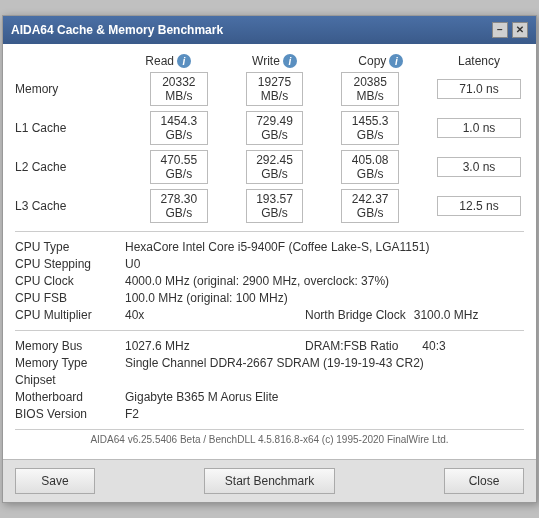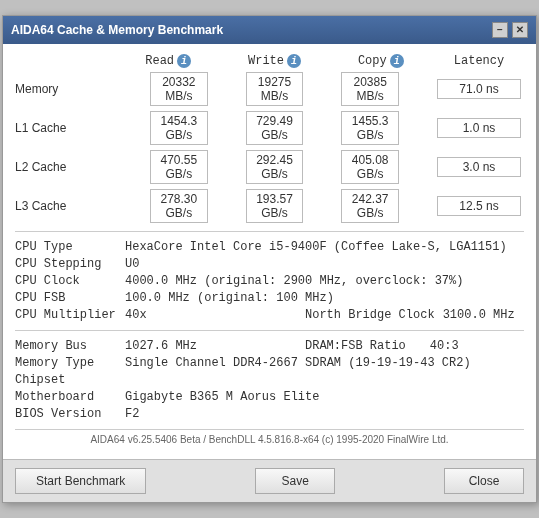--- a/index.html
+++ b/index.html
@@ -55,21 +55,20 @@
       margin-bottom: 4px;
     }
     .table-header .col-label {
       text-align: center;
       color: #333;
       font-size: 12px;
       display: flex;
       align-items: center;
       justify-content: center;
       gap: 3px;
-      font-family: Liberation Mono, monospace;
     }
     .info-icon {
       width: 14px;
       height: 14px;
       background: #5a8fc0;
       border-radius: 50%;
       color: white;
       font-size: 10px;
       display: inline-flex;
       align-items: center;
@@ -103,21 +102,20 @@
       border: none;
       border-top: 1px solid #ccc;
       margin: 8px 0;
     }
     .info-section {
       margin-bottom: 8px;
     }
     .info-row {
       display: flex;
       margin-bottom: 3px;
-      font-family: Liberation Mono, monospace;
     }
     .info-label {
       width: 110px;
       color: #333;
       font-size: 12px;
       flex-shrink: 0;
     }
     .info-value {
       color: #333;
       font-size: 12px;
@@ -264,17 +262,17 @@
       <div class="info-row">
         <span class="info-label">BIOS Version</span>
         <span class="info-value">F2</span>
       </div>
     </div>
 
     <div class="footer-text">AIDA64 v6.25.5406 Beta / BenchDLL 4.5.816.8-x64  (c) 1995-2020 FinalWire Ltd.</div>
   </div>
 
   <div class="button-bar">
+    <button class="btn">Save</button>
     <button class="btn btn-start">Start Benchmark</button>
-    <button class="btn">Save</button>
     <button class="btn">Close</button>
   </div>
 </div>
 
 </body></html>

